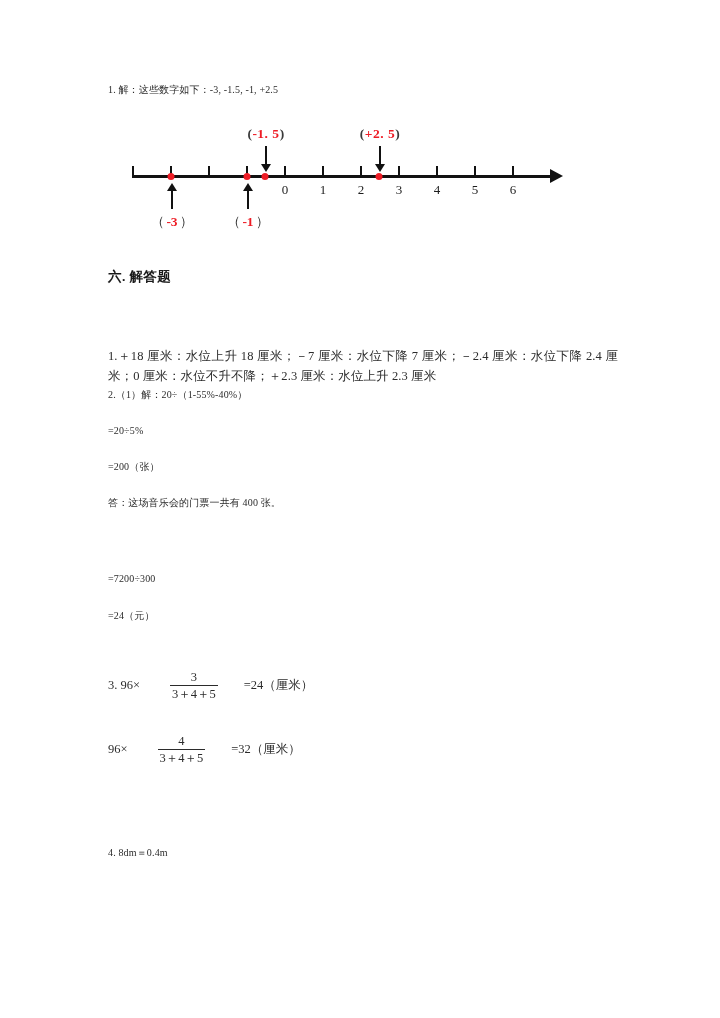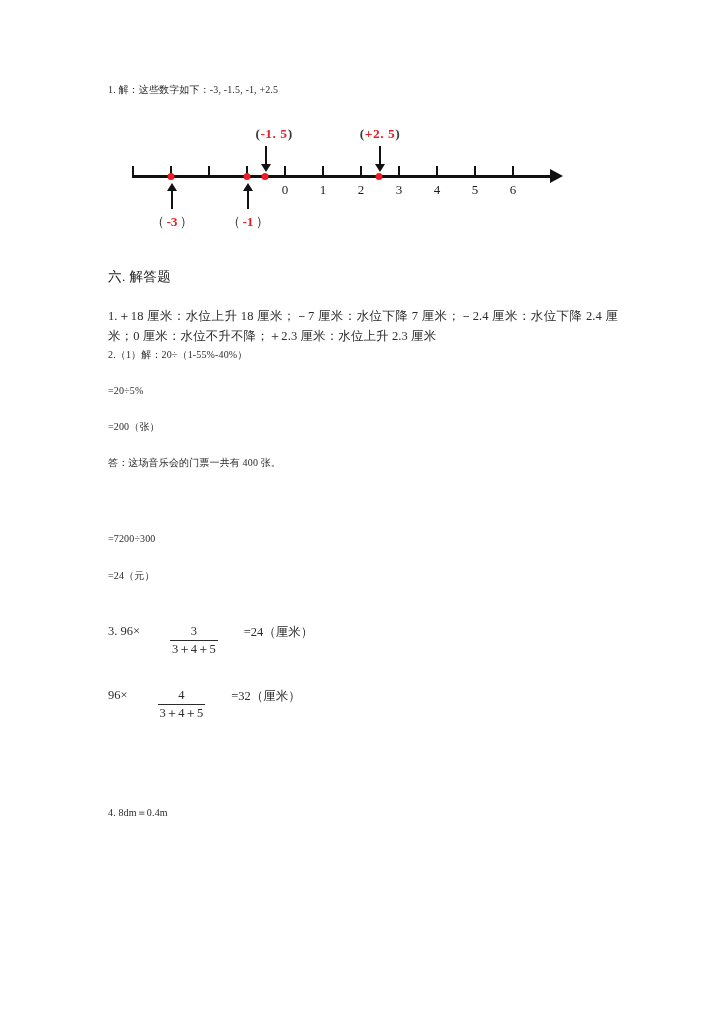--- a/index.html
+++ b/index.html
@@ -36,29 +36,30 @@
     color: #2b2b2b;
     white-space: nowrap;
   }
 
   .para {
     font-size: 12.5px;
     line-height: 1.62;
     letter-spacing: 0.1px;
     color: #2b2b2b;
     text-align: justify;
+    margin-top: 40px;
   }
 
   .gap-sm { height: 13px; }
   .gap-md { height: 20px; }
   .gap-lg { height: 30px; }
 
   .section-heading {
     font-size: 13.5px;
-    font-weight: normal;
+    font-weight: bold;
     color: #1a1a1a;
     letter-spacing: 0.4px;
   }
 
   
   .numberline-wrap {
     position: relative;
     width: 470px;
     height: 120px;
     margin-left: 8px;
@@ -161,20 +162,21 @@
   }
   .bottom-label .num {
     color: #ee1c25;
     font-weight: bold;
     padding: 0 2px;
   }
 
   
   .frac-row {
     display: flex;
+    align-items: center;
     font-size: 12.5px;
     color: #2b2b2b;
     height: 44px;
   }
   .frac-lead { white-space: nowrap; }
   .frac {
     display: inline-flex;
     flex-direction: column;
     align-items: center;
     margin: 0 26px 0 30px;
@@ -223,21 +225,21 @@
       <div class="tick-label" style="left:283px">3</div>
       <div class="tick-label" style="left:321px">4</div>
       <div class="tick-label" style="left:359px">5</div>
       <div class="tick-label" style="left:397px">6</div>
 
       <div class="dot" style="left:55px"></div>
       <div class="dot" style="left:149px"></div>
       <div class="dot" style="left:131px"></div>
       <div class="dot" style="left:263px"></div>
 
-      <div class="top-label" style="left:158px">
+      <div class="top-label" style="left:150px">
         <span class="paren">(</span><span>-1. 5</span><span class="paren">)</span>
       </div>
       <div class="arrow-down" style="left:150px"></div>
 
       <div class="top-label" style="left:264px">
         <span class="paren">(</span><span>+2. 5</span><span class="paren">)</span>
       </div>
       <div class="arrow-down" style="left:264px"></div>
 
       <div class="arrow-up" style="left:56px"></div>

